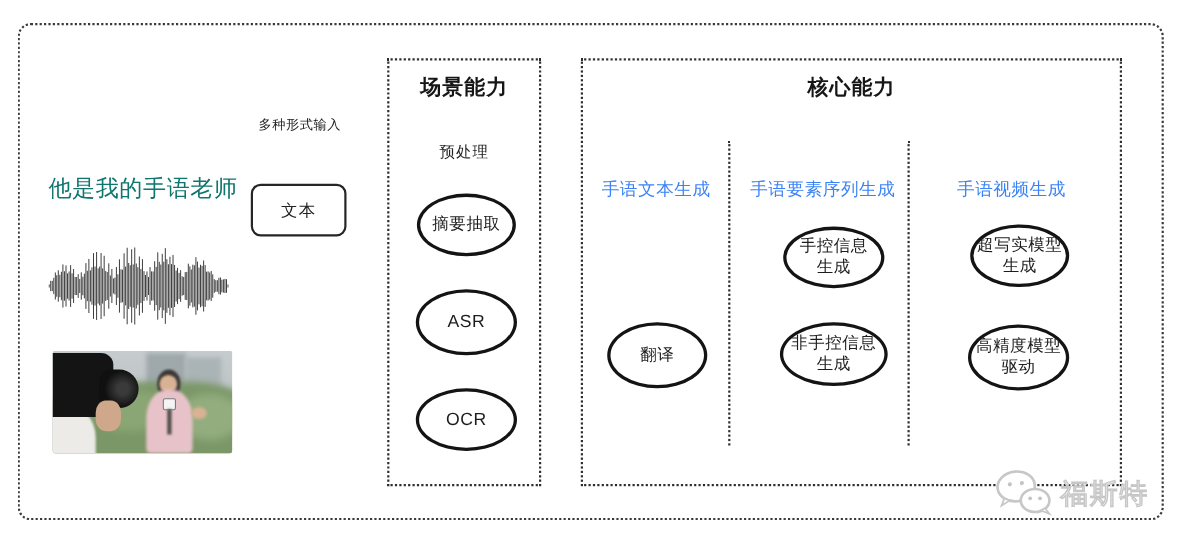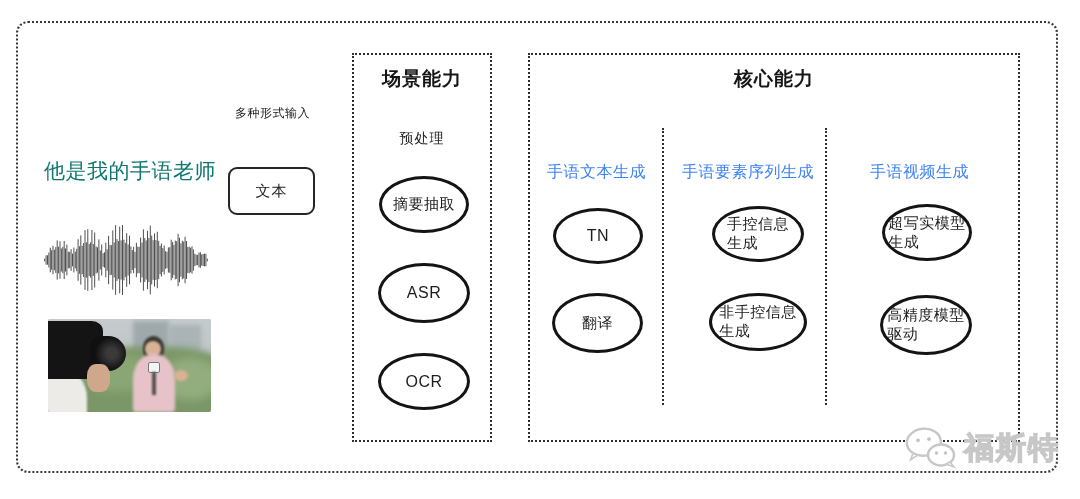--- a/index.html
+++ b/index.html
@@ -32,21 +32,21 @@
   .sentence { position:absolute; left:44px; top:157px; font-size:21px; color:#0f766e; letter-spacing:.5px; }
   .io-box { position:absolute; border:2.5px solid #262626; border-radius:9px; background:#fff;
             display:flex; align-items:center; justify-content:center; font-size:15px; color:#222; letter-spacing:1px; }
   .box-text  { left:228px; top:145px; width:87px; height:48px;margin-top:22px; }
   .box-audio { left:227px; top:246px; width:86px; height:45px; }
   .box-video { left:227px; top:341px; width:86px; height:44px; }
   .wave { position:absolute; left:44px; top:222px; width:164px; height:76px; }
 
   
   .node { position:absolute; border:3px solid #141414; border-radius:50%; background:#fff;
-          display:flex; align-items:center; justify-content:center; 
+          display:flex; align-items:center; justify-content:center; text-align:center;
           font-size:15px; line-height:1.25; color:#1d1d1d; white-space:pre-line; letter-spacing:.5px; }
   .n-zhaiyao    { left:379px; top:176px; width:90px; height:57px; }
   .n-asr        { left:378px; top:263px; width:92px; height:60px; font-size:16px; }
   .n-ocr        { left:378px; top:353px; width:92px; height:57px; font-size:16px; }
   .n-tn         { left:553px; top:208px; width:90px; height:56px; font-size:16px; }
   .n-fanyi      { left:552px; top:293px; width:91px; height:60px; }
   .n-shoukong   { left:712px; top:206px; width:92px; height:56px; }
   .n-feishoukong{ left:709px; top:293px; width:98px; height:58px; }
   .n-chaoxieshi { left:882px; top:204px; width:90px; height:57px; }
   .n-gaojingdu  { left:880px; top:295px; width:92px; height:60px; }
@@ -67,21 +67,21 @@
   .ph-hand { left:77%; top:55%; width:9%; height:12%; background:#d9b294; border-radius:50%; filter:blur(1.5px); }
   .ph-mic  { left:61.5%; top:46%; width:7%; height:12%; background:#f4f4f4; border:1px solid #7a7a7a; border-radius:2px; filter:blur(.5px); }
   .ph-micstick{ left:63.5%; top:57%; width:3%; height:25%; background:#55514e; filter:blur(1px); }
   .ph-shoulder{ left:-6%; top:52%; width:30%; height:55%; background:#ecebe7; border-radius:40% 60% 0 0; filter:blur(1px); }
   .ph-cambody{ left:-4%; top:2%; width:38%; height:62%; background:#141414; border-radius:6% 18% 22% 10%; }
   .ph-lens { left:26%; top:18%; width:22%; height:38%; background:radial-gradient(circle at 60% 50%, #3a3a3a 18%, #101010 60%); border-radius:30% 50% 50% 30%; }
   .ph-arm  { left:24%; top:48%; width:14%; height:30%; background:#cfa88b; border-radius:40%; filter:blur(.5px); }
 
   
   .watermark { position:absolute; left:902px; top:426px; display:flex; align-items:center; gap:6px; z-index:5; }
-  .wm-text { font-size:30px; font-weight:bold; color:#f7f7f7; letter-spacing:2px;
+  .wm-text { font-size:25px; font-weight:normal; color:#f7f7f7; letter-spacing:2px;
              -webkit-text-stroke:1.3px #c7c7c7; text-shadow:0 1px 0 #fff; }
 </style>
 </head>
 <body>
 
 <div class="stage">
 
   <div class="outer-frame"></div>
 
   <div class="input-heading">多种形式输入</div>
@@ -129,23 +129,20 @@
 
   <div class="dash-box core-box"></div>
   <div class="box-title core-title">核心能力</div>
   <div class="v-divider div1"></div>
   <div class="v-divider div2"></div>
 
   <div class="col-header h1">手语文本生成</div>
   <div class="col-header h2">手语要素序列生成</div>
   <div class="col-header h3">手语视频生成</div>
 
-  <div class="node n-tn">
-    <span>TN</span>
-  </div>
   <div class="node n-fanyi">
     <span>翻译</span>
   </div>
   <div class="node n-shoukong">
     <span>手控信息
 生成</span>
   </div>
   <div class="node n-feishoukong">
     <span>非手控信息
 生成</span>

